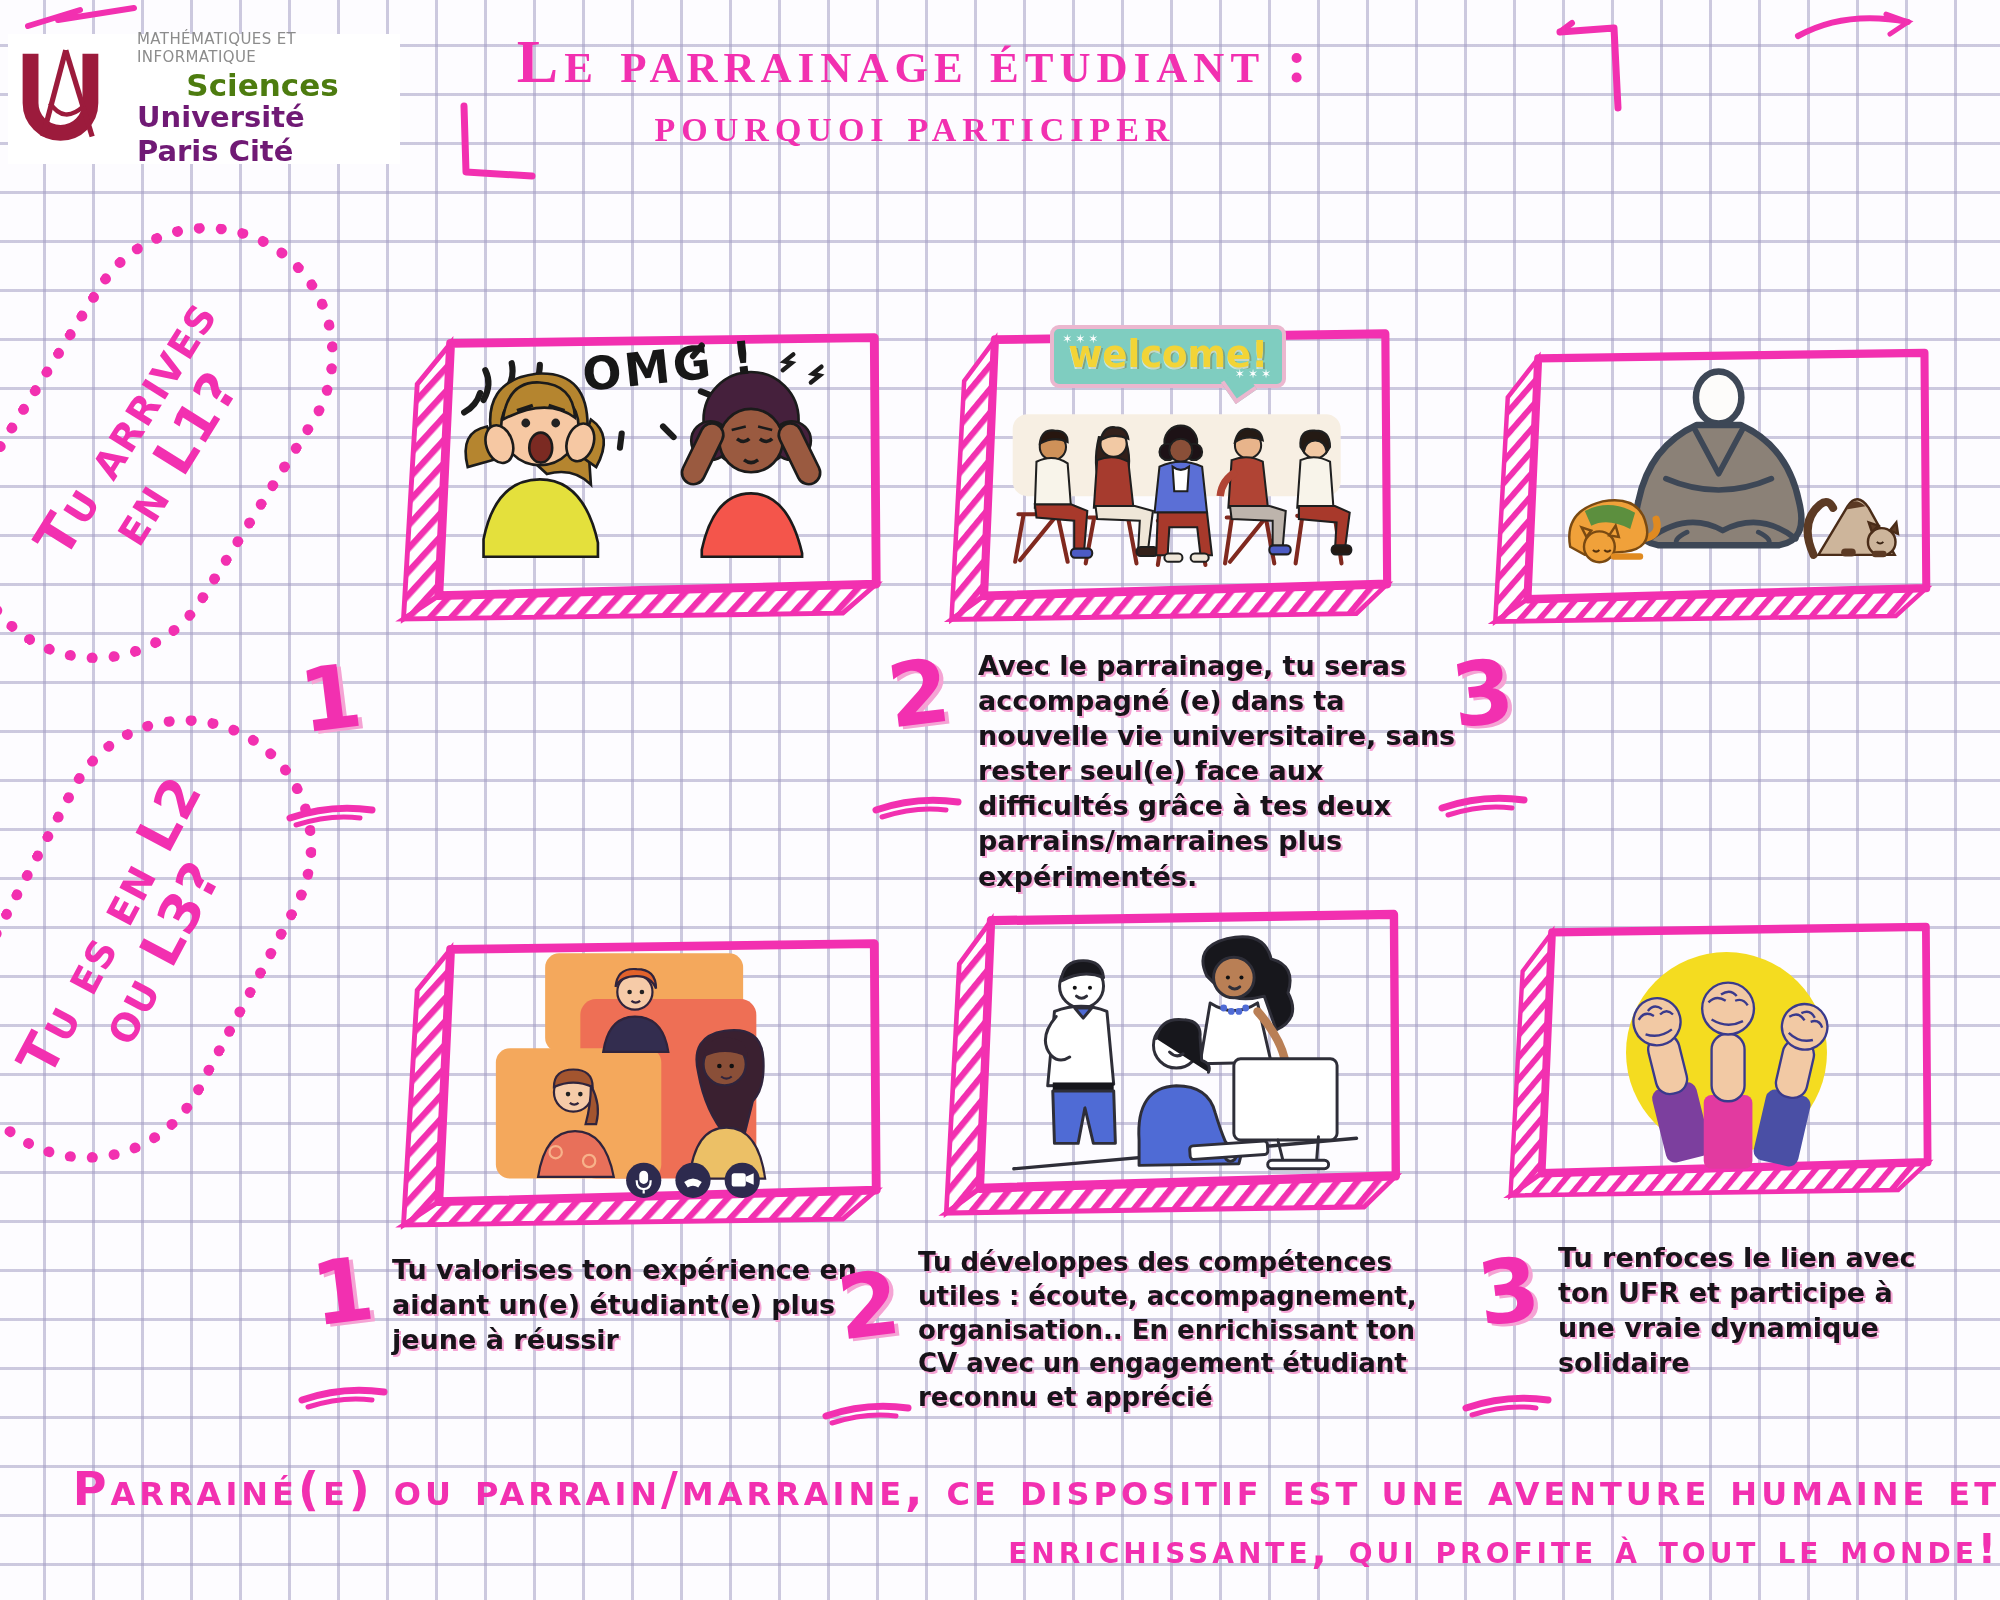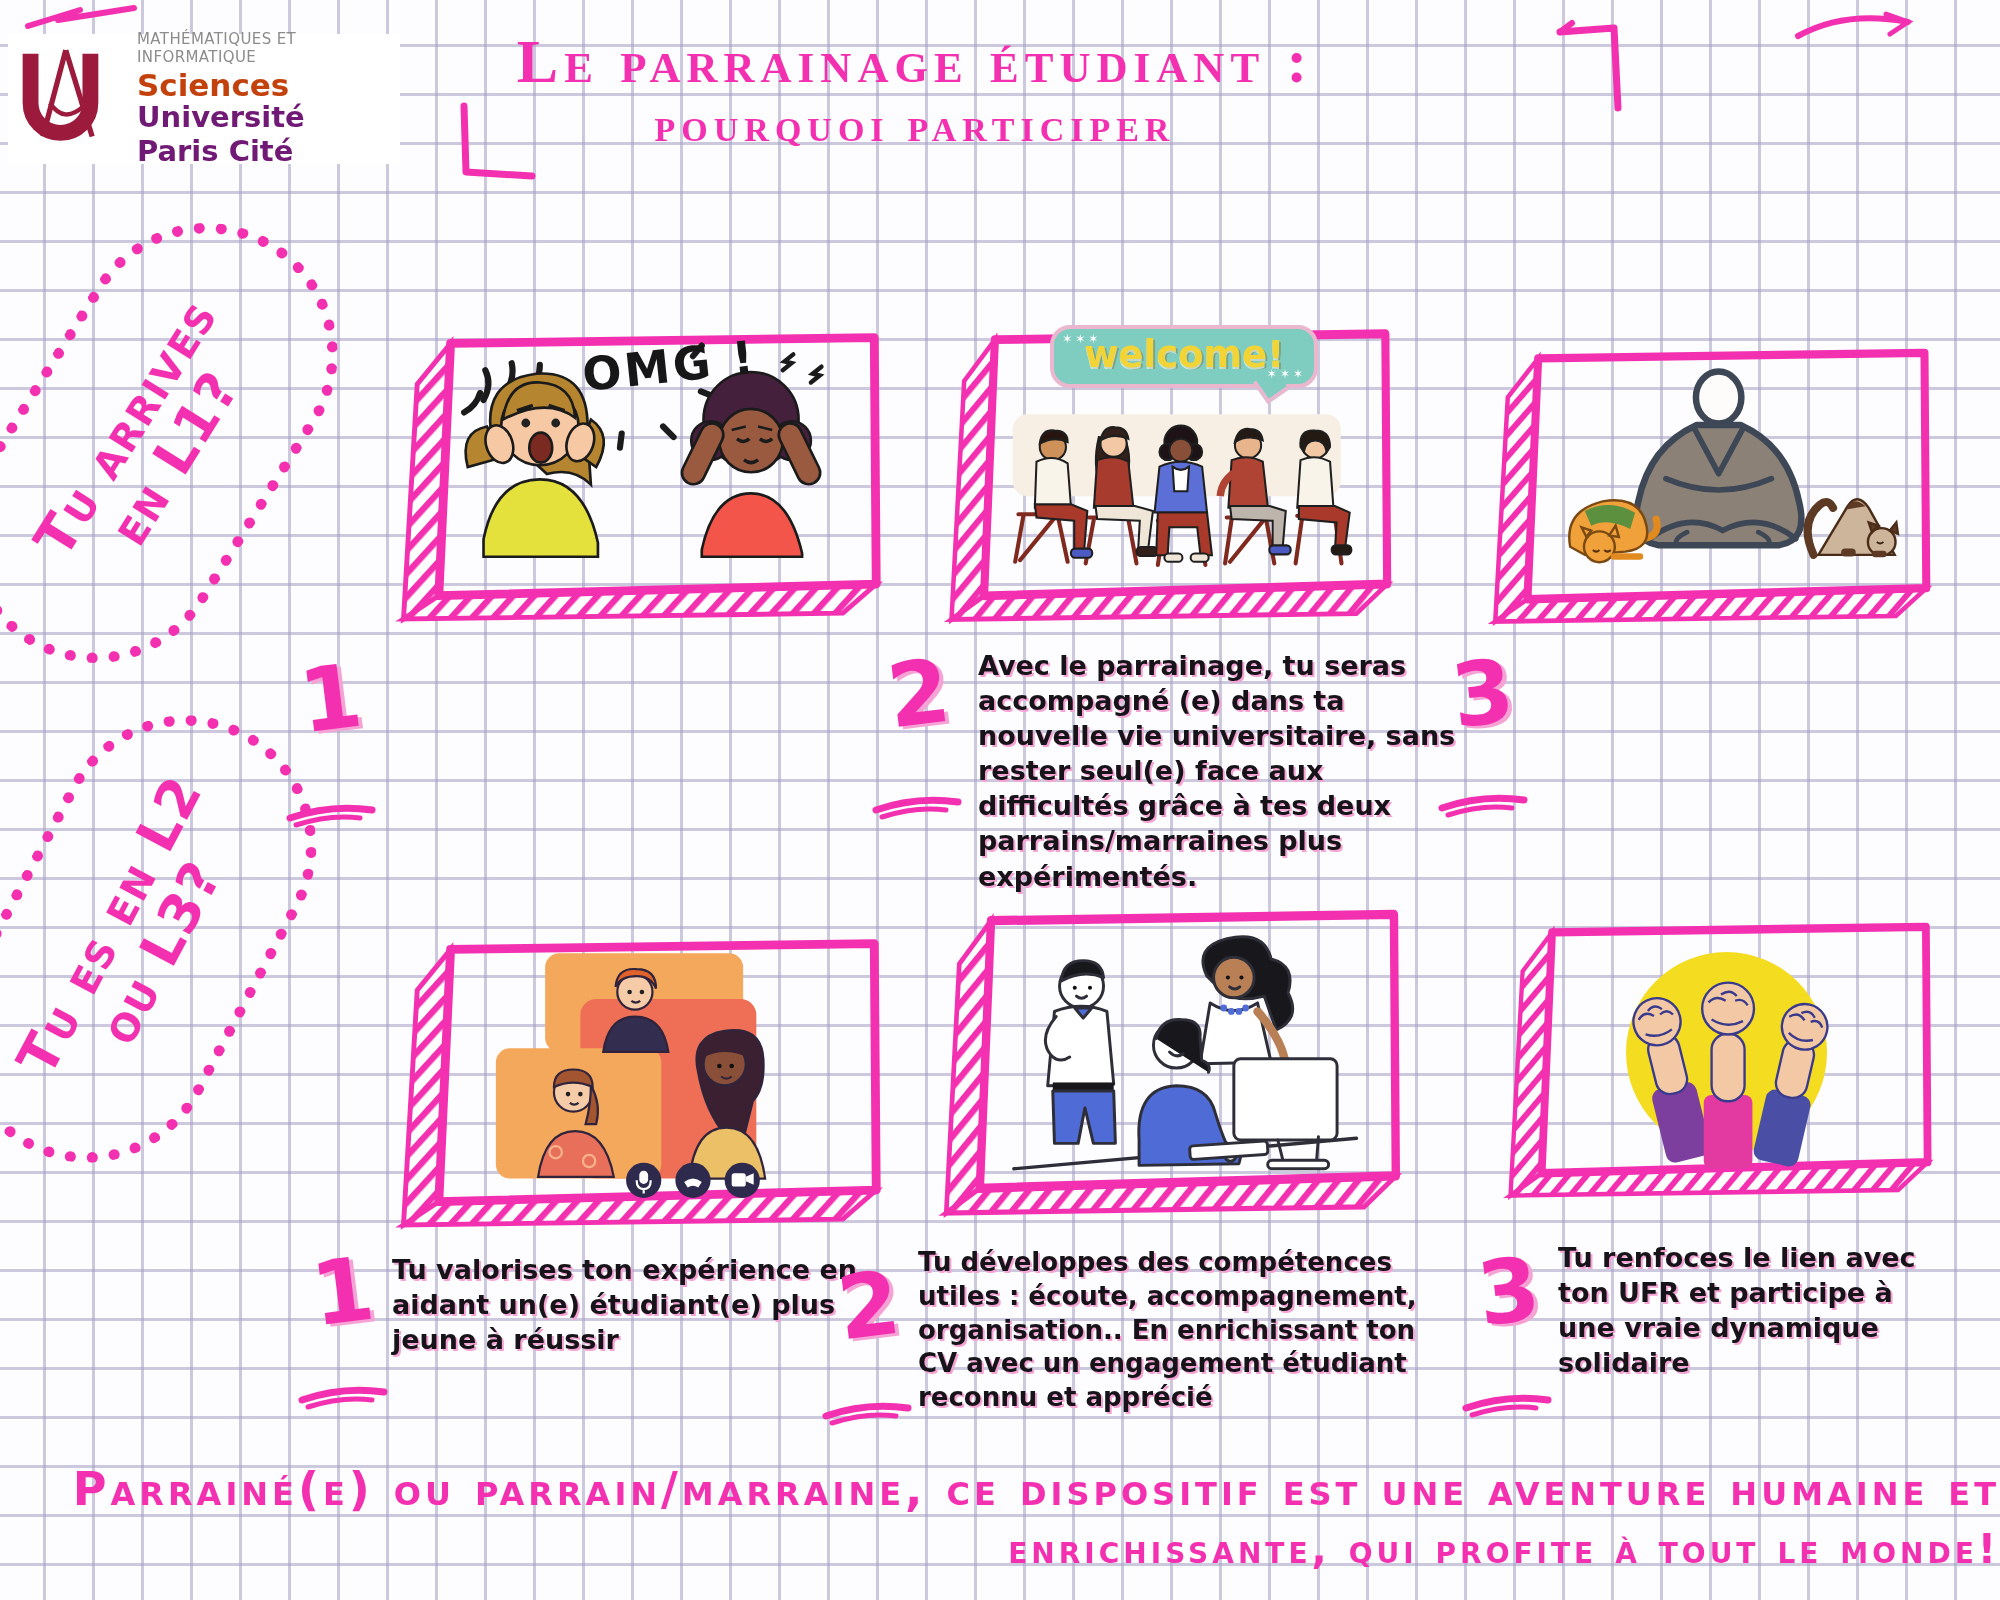--- a/index.html
+++ b/index.html
@@ -11,21 +11,21 @@
       linear-gradient(to bottom, rgba(164,158,196,.55) 2.5px, transparent 2.5px);
     background-size:49px 49px;
     background-position:-6px 44px;
     font-family:"DejaVu Sans", sans-serif;
   }
   
   .logo{position:absolute;left:8px;top:34px;width:392px;height:130px;background:#fff;
         display:flex;align-items:center;gap:29px;padding:6px 12px;box-sizing:border-box;}
   .logo-mark{width:88px;height:106px;flex:0 0 auto;}
   .logo-line1{font-size:15px;color:#8C8C8C;letter-spacing:.4px;margin-bottom:3px;}
-  .logo-line2{font-size:31px;font-weight:700;color:#c2410c;line-height:1.05;}
+  .logo-line2{font-size:31px;font-weight:700;color:#4d7c0f;line-height:1.05;text-align:center;}
   .logo-line3{font-size:29px;font-weight:600;color:#701a75;line-height:1.15;}
   
   .pink{color:#F230B0;font-weight:700;font-variant:small-caps;}
   .title{position:absolute;left:460px;top:26px;width:910px;text-align:center;font-family:Liberation Serif, serif;}
   .title .t1{font-size:62px;letter-spacing:6px;}
   .title .t2{font-size:48px;letter-spacing:6px;margin-top:0;}
   .footer{position:absolute;left:0;right:0;top:1462px;text-align:right;}
   .footer .f1{font-size:46px;letter-spacing:4px;}
   .footer .f2{font-size:40px;letter-spacing:4px;margin-top:10px;}
   
@@ -34,21 +34,21 @@
   .badge-inner{font-size:54px;line-height:1.05;letter-spacing:2px;}
   .badge1{left:-85px;top:312px;width:450px;height:240px;transform:rotate(-58deg);}
   .badge2{left:-100px;top:808px;width:450px;height:240px;transform:rotate(-62deg);}
   
   .panel{position:absolute;}
   .frame{position:absolute;inset:0;width:100%;height:100%;}
   .art{position:absolute;left:12%;top:4%;width:82%;height:80%;}
   .omg{position:absolute;left:40%;top:5%;font-size:46px;font-weight:700;color:#171717;
        transform:rotate(-6deg);letter-spacing:3px;white-space:nowrap;}
   .bubble{position:absolute;left:26%;top:2%;background:#7FCDC0;border:4px solid #EBB7CF;
-          border-radius:20px;padding:4px 30px 8px;font-size:37px;font-weight:800;color:#F2D437;
+          border-radius:9px;padding:4px 14px 8px;font-size:37px;font-weight:800;color:#F2D437;
           text-shadow:0 2px 0 rgba(255,255,255,.55), 2px 2px 0 rgba(120,90,20,.35);}
   .bubble::before{content:"\2736\2736\2736";position:absolute;top:3px;left:8px;font-size:12px;
           color:#fff;text-shadow:none;letter-spacing:3px;}
   .bubble::after{content:"\2736\2736\2736";position:absolute;bottom:3px;right:8px;font-size:12px;
           color:#fff;text-shadow:none;letter-spacing:3px;}
   .bubble-tail{position:absolute;width:22px;height:22px;background:#7FCDC0;
           border-right:4px solid #EBB7CF;border-bottom:4px solid #EBB7CF;transform:rotate(55deg);}
   
   .num{position:absolute;font-size:88px;font-weight:700;color:#F230B0;
        transform:rotate(-7deg);text-shadow:4px 3px 0 #F5A3D4;line-height:1;}

